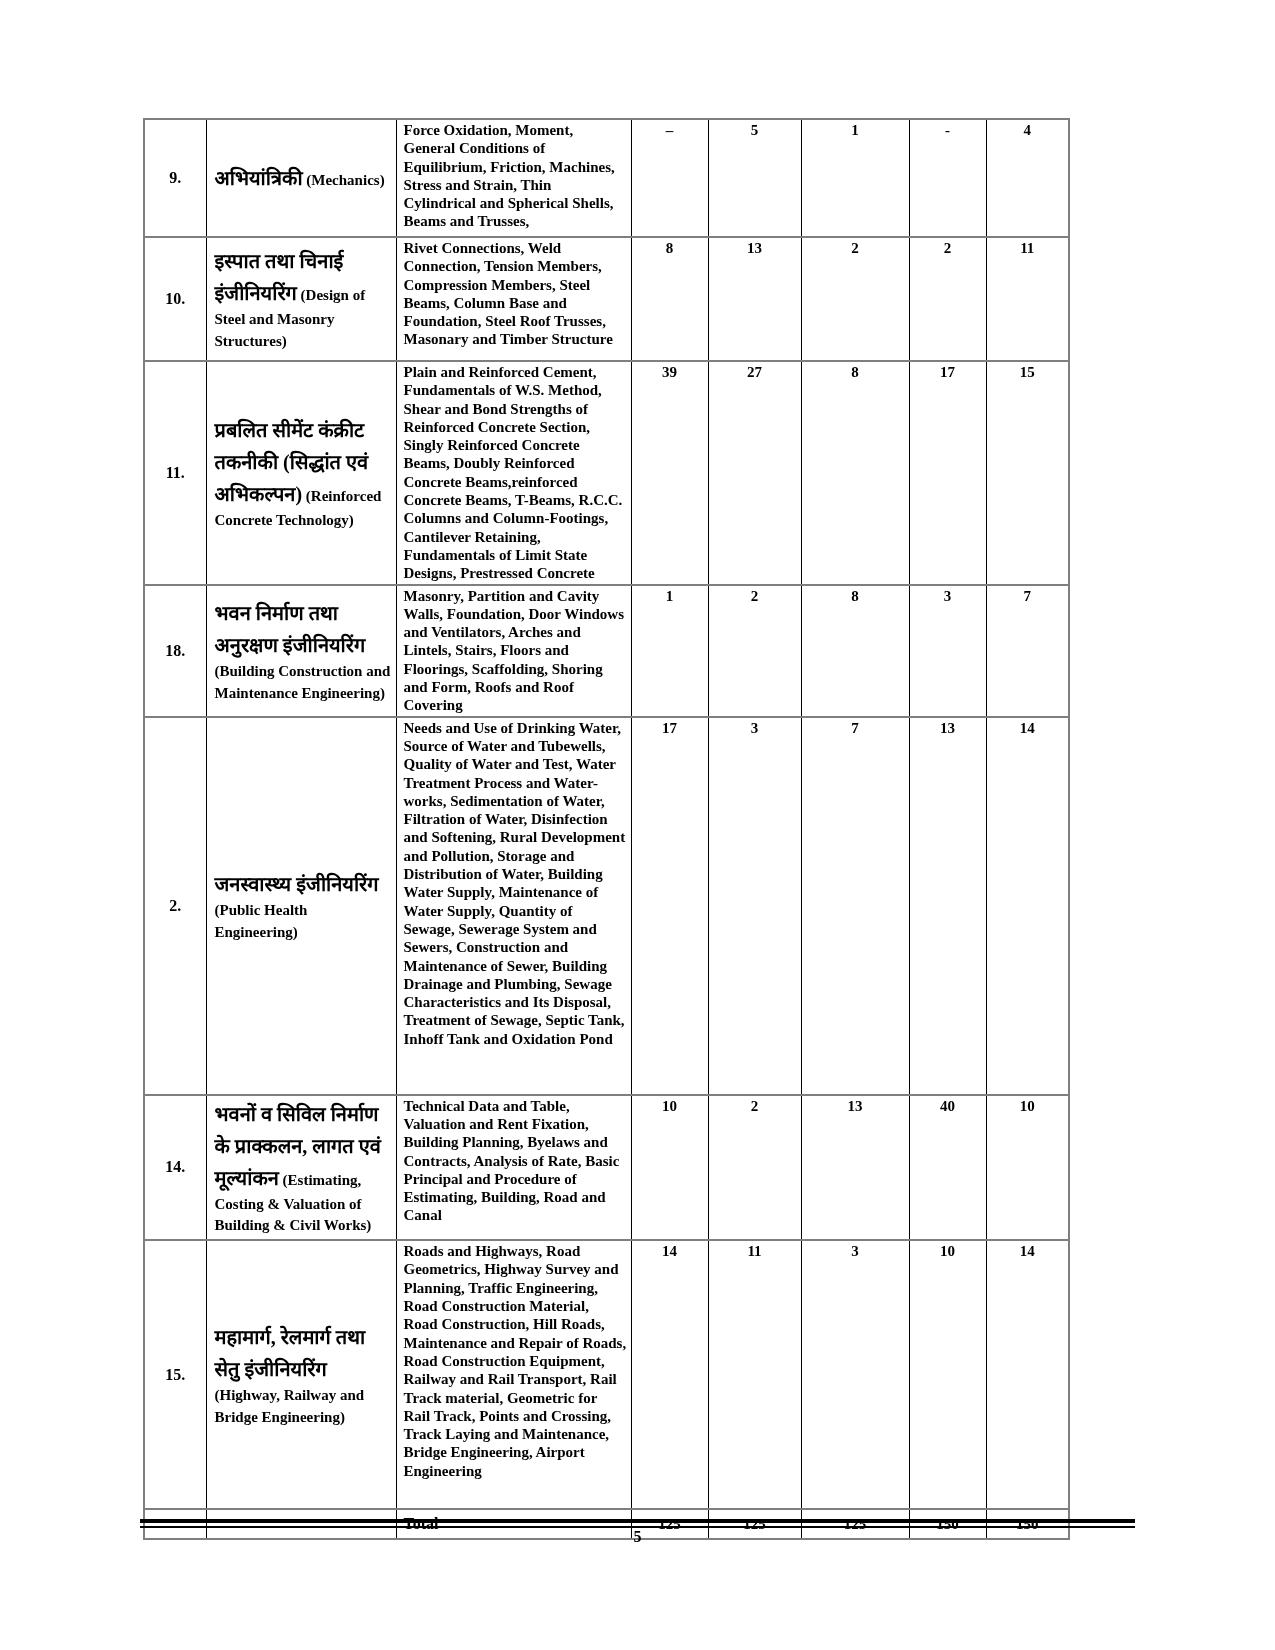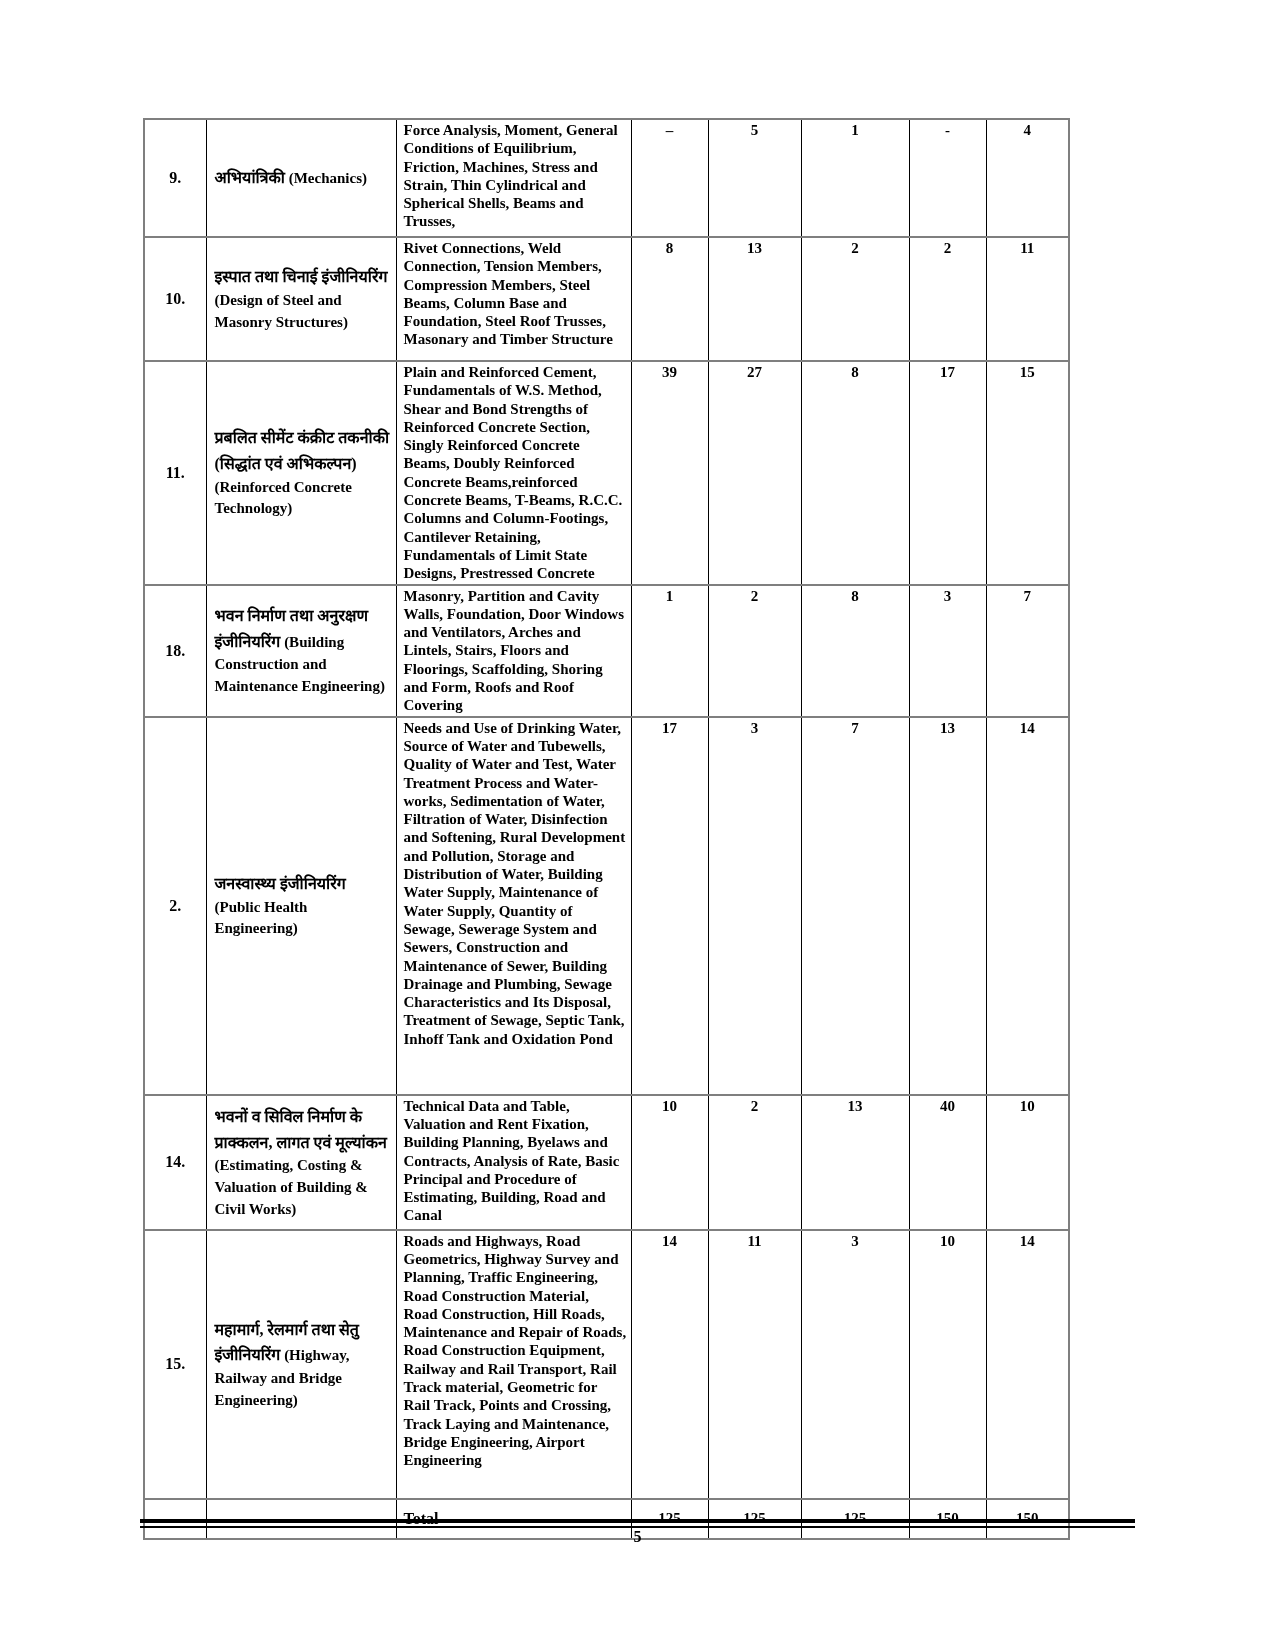--- a/index.html
+++ b/index.html
@@ -42,21 +42,21 @@
     vertical-align: middle;
     font-size: 16px;
   }
   td.subject {
     vertical-align: middle;
     padding: 2px 4px 2px 8px;
     font-size: 15px;
     line-height: 1.45;
   }
   td.subject .hi {
-    font-size: 16px;
+    font-size: 20px;
     line-height: 1.6;
   }
   td.subject .en {
     font-size: 15px;
   }
   td.topics {
     vertical-align: top;
     padding: 1px 4px 1px 7px;
     font-size: 15px;
     line-height: 1.22;
@@ -67,21 +67,21 @@
     padding-top: 2px;
     font-size: 15px;
   }
   tr.row-0 { height: 118px; }
   tr.row-1 { height: 124px; }
   tr.row-2 { height: 215px; }
   tr.row-3 { height: 123px; }
   tr.row-4 { height: 378px; }
   tr.row-5 { height: 135px; }
   tr.row-6 { height: 269px; }
-  tr.total-row { height: 40px; }
+  tr.total-row { height: 30px; }
   tr.total-row td.topics {
     vertical-align: middle;
     font-size: 16px;
   }
   tr.total-row td.num {
     vertical-align: middle;
     padding-top: 1px;
     font-size: 15px;
   }
   .footer-rule {
@@ -116,21 +116,21 @@
       <col style="width:77px">
       <col style="width:93px">
       <col style="width:108px">
       <col style="width:77px">
       <col style="width:83px">
     </colgroup>
     <tbody>
         <tr class="row row-0">
           <td class="sn">9.</td>
           <td class="subject"><span class="hi">अभियांत्रिकी</span> <span class="en">(Mechanics)</span></td>
-          <td class="topics">Force Analysis, Moment, General Conditions of Equilibrium, Friction, Machines, Stress and Strain, Thin Cylindrical and Spherical Shells, Beams and Trusses,</td>
+          <td class="topics">Force Oxidation, Moment, General Conditions of Equilibrium, Friction, Machines, Stress and Strain, Thin Cylindrical and Spherical Shells, Beams and Trusses,</td>
           <td class="num">–</td>
           <td class="num">5</td>
           <td class="num">1</td>
           <td class="num">-</td>
           <td class="num">4</td>
         </tr>
         <tr class="row row-1">
           <td class="sn">10.</td>
           <td class="subject"><span class="hi">इस्पात तथा चिनाई इंजीनियरिंग</span> <span class="en">(Design of Steel and Masonry Structures)</span></td>
           <td class="topics">Rivet Connections, Weld Connection, Tension Members, Compression Members, Steel Beams, Column Base and Foundation, Steel Roof Trusses, Masonary and Timber Structure</td>

